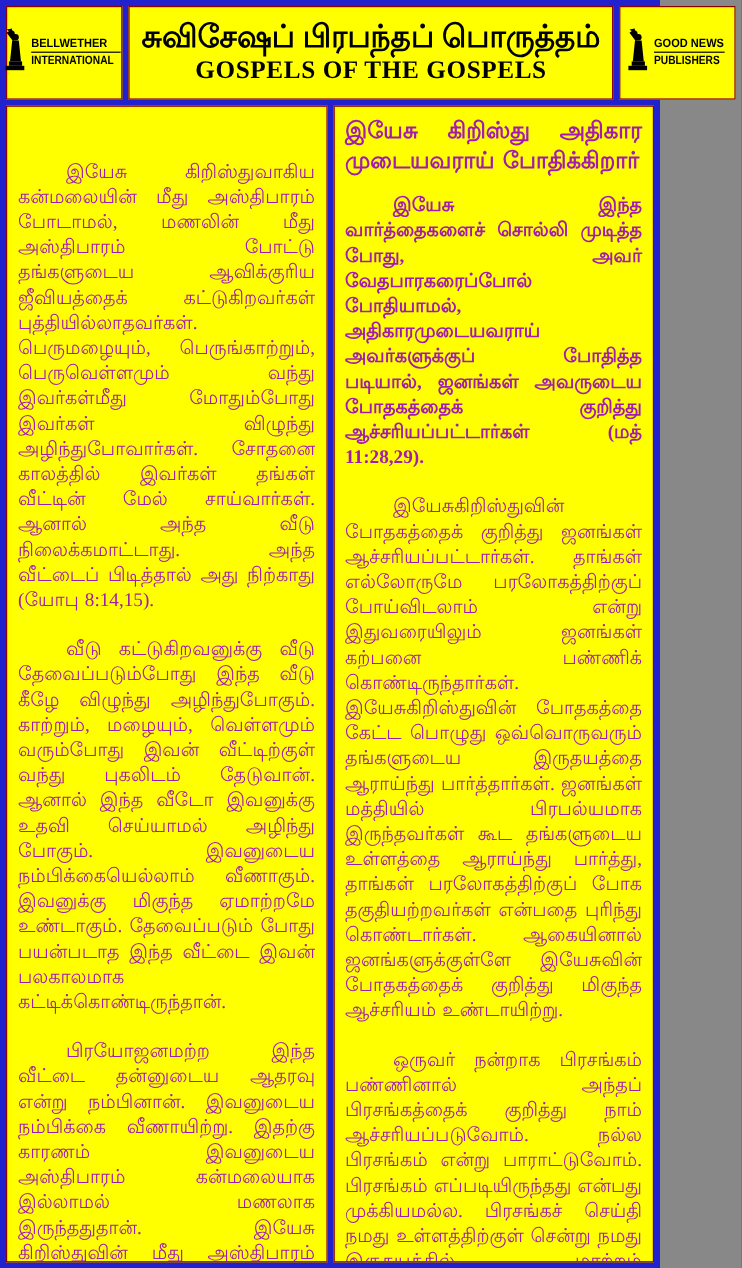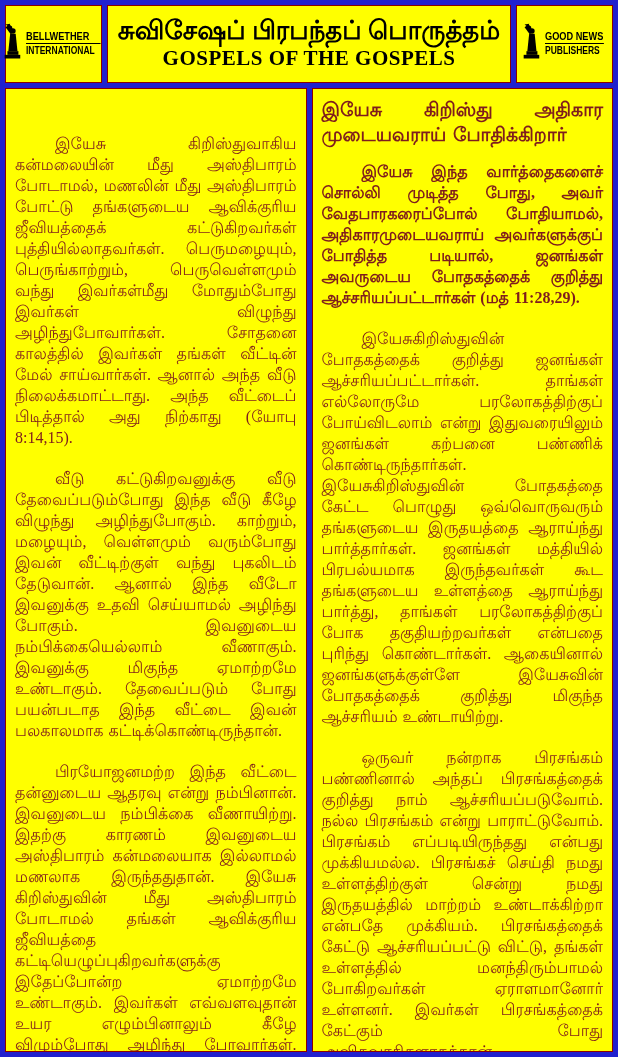--- a/index.html
+++ b/index.html
@@ -1,17 +1,17 @@
 <!DOCTYPE html>
 <html><head>
 <meta charset="utf-8">
 <style>
   html,body { margin:0; padding:0; background:#888; }
   .page {
-    width:618px; height:1057px; box-sizing:border-box;
+    width:550px; height:1057px; box-sizing:border-box;
     background:#2121ce;
     padding:5px;
     display:flex; flex-direction:column; gap:5px;
     font-family:"Liberation Serif", serif;
   }
   .cell {
     background:#ffff00;
     border:1px solid #8b0000;
     box-sizing:border-box;
   }
@@ -33,31 +33,31 @@
   }
   .logo-line2 {
     font-family:"Liberation Sans", sans-serif;
     font-weight:bold; font-size:10px; color:#000;
     transform:scaleX(0.85); transform-origin:left;
     white-space:nowrap; margin-top:2px;
   }
   .title-cell {
     flex:1 1 auto;
     display:flex; flex-direction:column; align-items:center; justify-content:center;
-    text-align:center; padding:2px 0;
+    text-align:center; padding:2px 10px;
   }
   .title-tamil  { font-size:26px; font-weight:bold; color:#000; line-height:1.15; white-space:nowrap; }
   .title-english{ font-size:21px; font-weight:bold; color:#000; line-height:1.2; letter-spacing:0.5px; white-space:nowrap; }
   
   .body-row { flex:1 1 auto; display:flex; gap:5px; min-height:0; }
   .column {
     flex:1 1 0; min-width:0;
     padding:6px 9px 20px 9px;
     overflow:hidden;
-    color:#7f1d1d;
+    color:#a21caf;
   }
   .column.left { padding-top:44px; }
   .column p {
     margin:0 0 20px 0;
     font-size:16px; line-height:21px;
     text-align:justify; text-indent:40px;
     word-spacing:1px;
   }
   .col-heading {
     font-size:19px; font-weight:bold; line-height:25px;

